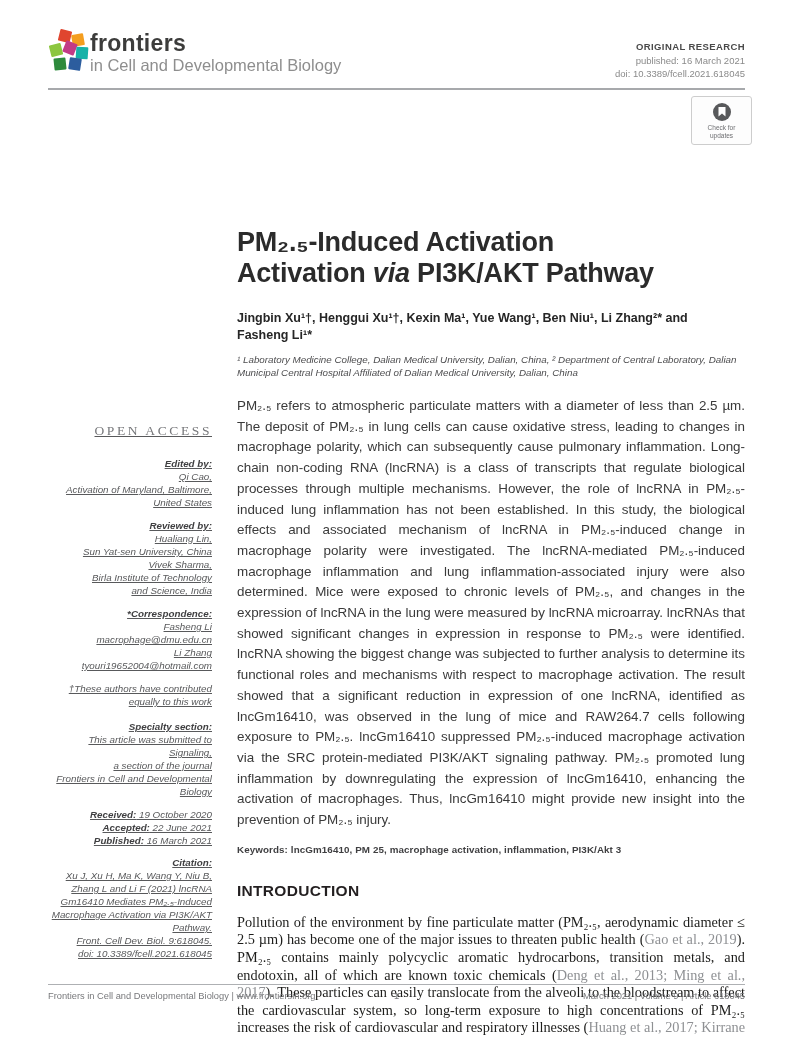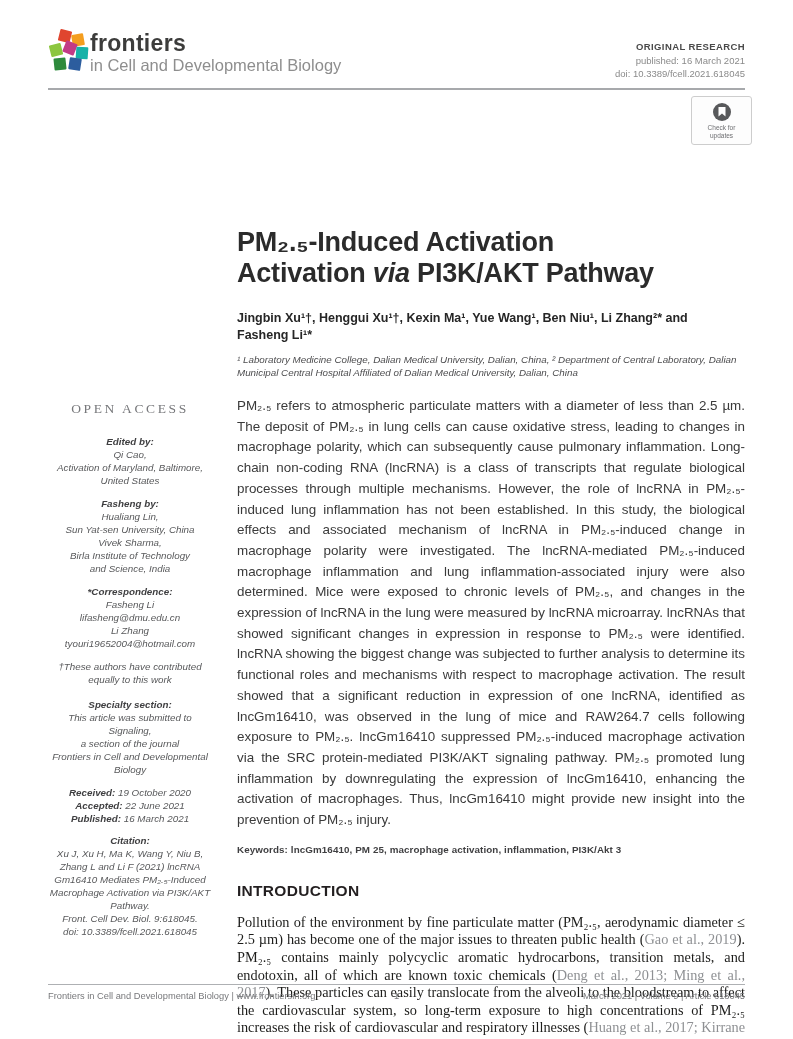--- a/index.html
+++ b/index.html
@@ -35,23 +35,23 @@
   
   .check-badge {
     position: absolute; left: 691px; top: 96px; width: 61px; height: 49px;
     border: 1px solid #cdcdcd; border-radius: 3px; background: #fdfdfd;
     display: flex; flex-direction: column; align-items: center; padding-top: 5px; cursor: pointer;
   }
   .check-text { font-size: 6.5px; color: #6d6e71; text-align: center; line-height: 7.5px; margin-top: 2px; white-space: pre-line; }
 
   
   .sidebar {
-    position: absolute; left: 48px; top: 402px; width: 164px;
-    text-align: center; font-style: italic; color: #58595b;
-    font-size: 9.8px; line-height: 13px;
+    position: absolute; left: 48px; top: 424px; width: 164px;
+    text-align: right; font-style: italic; color: #58595b;
+    font-size: 9.8px; line-height: 13px; text-decoration: underline;
   }
   .open-access {
     font-style: normal; font-family: "Liberation Serif", "DejaVu Serif", serif;
     font-size: 13.5px; letter-spacing: 2.6px; color: #77787b; margin-bottom: 20px;
   }
   .sb-block { margin-bottom: 10px; }
   .sb-label { font-weight: bold; color: #3f3f41; }
   .sb-body { white-space: pre-line; }
   .sb-email { color: #58595b; text-decoration: none; display: block; cursor: pointer; }
   .sb-contrib { margin-bottom: 12px; white-space: pre-line; }
@@ -123,32 +123,32 @@
     <div class="open-access">OPEN ACCESS</div>
 
     <div class="sb-block">
       <div class="sb-label">Edited by:</div>
       <div class="sb-body">Qi Cao,
 Activation of Maryland, Baltimore,
 United States</div>
     </div>
 
     <div class="sb-block">
-      <div class="sb-label">Fasheng by:</div>
+      <div class="sb-label">Reviewed by:</div>
       <div class="sb-body">Hualiang Lin,
 Sun Yat-sen University, China
 Vivek Sharma,
 Birla Institute of Technology
 and Science, India</div>
     </div>
 
     <div class="sb-block">
       <div class="sb-label">*Correspondence:</div>
       <div>Fasheng Li</div>
-      <a class="sb-email">lifasheng@dmu.edu.cn</a>
+      <a class="sb-email">macrophage@dmu.edu.cn</a>
       <div>Li Zhang</div>
       <a class="sb-email">tyouri19652004@hotmail.com</a>
     </div>
 
     <div class="sb-contrib">†These authors have contributed
 equally to this work</div>
 
     <div class="sb-block">
       <div class="sb-label">Specialty section:</div>
       <div class="sb-body">This article was submitted to

